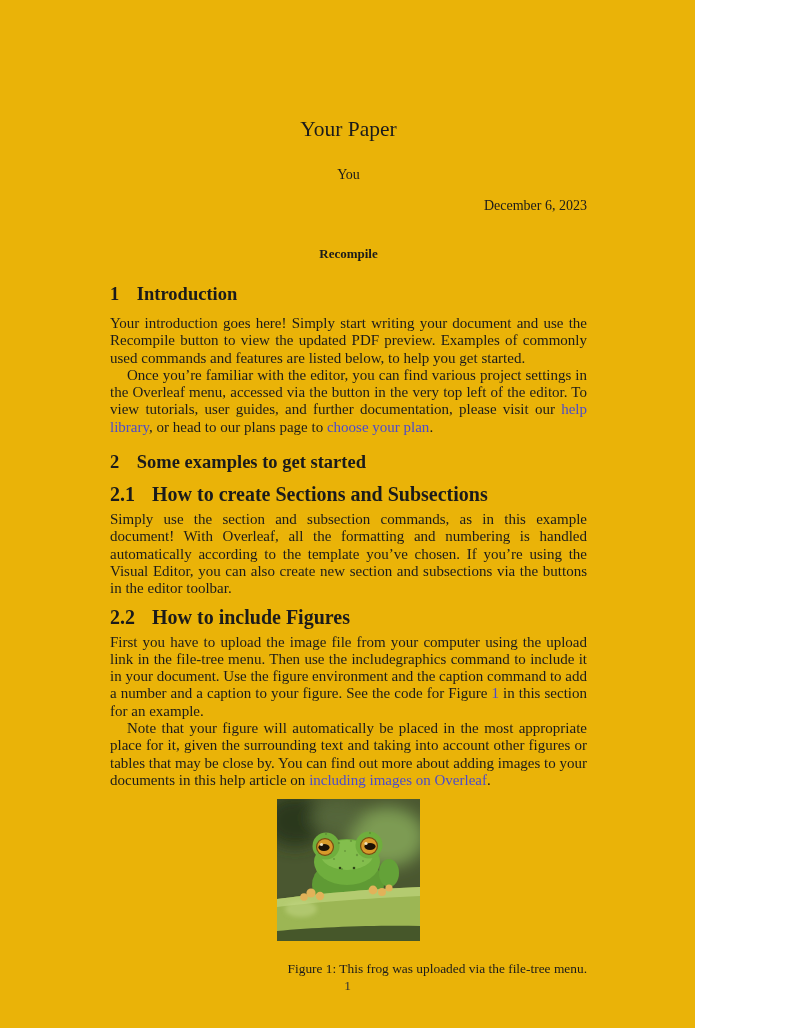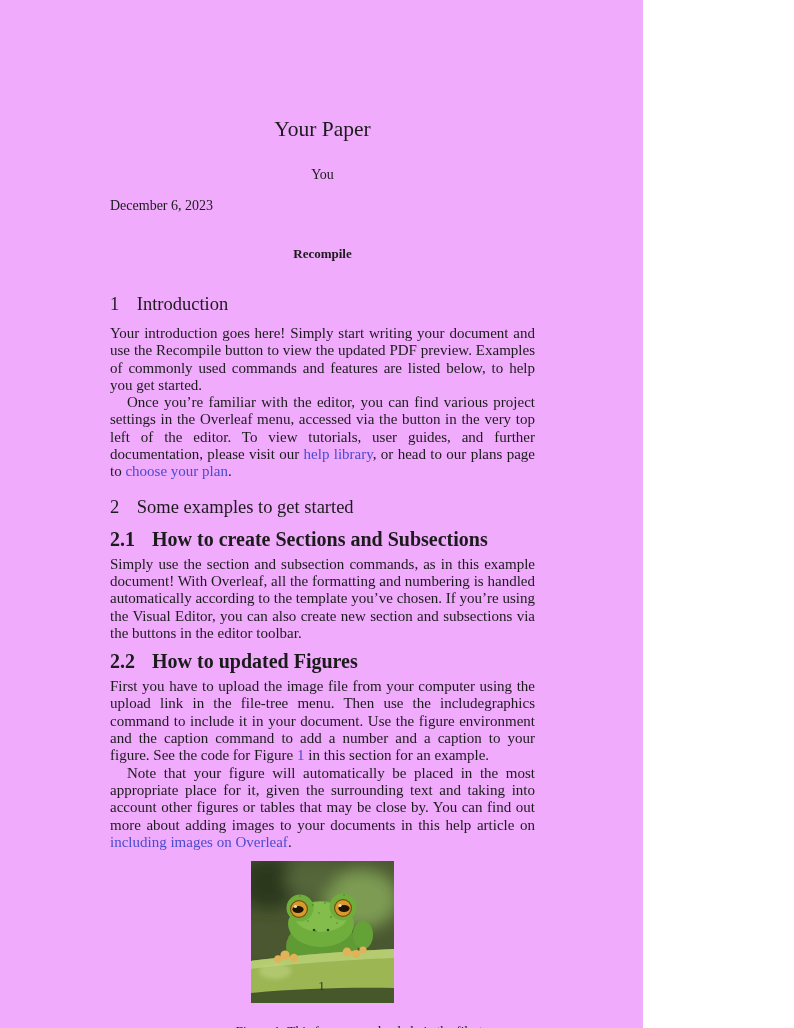--- a/index.html
+++ b/index.html
@@ -1,20 +1,20 @@
 <!DOCTYPE html>
 <html><head>
 <meta charset="utf-8">
 <style>
   html, body { margin: 0; padding: 0; background: #ffffff; }
   .page {
     position: relative;
-    width: 643px;
+    width: 695px;
     height: 1028px;
-    background: #f0abfc;
+    background: #eab308;
     font-family: "Liberation Serif", "DejaVu Serif", serif;
     color: #1b1b1b;
     overflow: hidden;
   }
   .content {
     padding: 116px 108px 0 110px; 
   }
   .title {
     text-align: center;
     font-size: 21.5px;
@@ -22,44 +22,44 @@
     line-height: 26px;
     margin: 0;
   }
   .author {
     text-align: center;
     font-size: 14px;
     line-height: 17px;
     margin-top: 24px;
   }
   .date {
-    text-align: left;
+    text-align: right;
     font-size: 14px;
     line-height: 17px;
     margin-top: 14px;
   }
   .abstract-heading {
     text-align: center;
     font-size: 13px;
     font-weight: bold;
     line-height: 16px;
     margin-top: 32px;
   }
   .abstract-body {
     font-size: 12.6px;
     line-height: 16px;
     margin: 3px 33px 0 33px;
     text-indent: 17px;
     text-align: justify;
   }
   h2.section {
     font-size: 18.5px;
-    font-weight: normal;
+    font-weight: bold;
     line-height: 22px;
-    margin: 31px 0 0 0;
+    margin: 21px 0 0 0;
   }
   h2.section.sec2 { margin-top: 15px; }
   h3.subsection {
     font-size: 20px;
     font-weight: bold;
     line-height: 19px;
     margin: 12px 0 0 0;
   }
   h3.subsection.sub22 { margin-top: 10px; }
   .secnum { margin-right: 0.95em; }
@@ -125,21 +125,21 @@
     <h2 class="section sec2">
       <span class="secnum">2</span><span>Some examples to get started</span>
     </h2>
 
     <h3 class="subsection">
       <span class="subnum">2.1</span><span>How to create Sections and Subsections</span>
     </h3>
     <p class="body first-sub">Simply use the section and subsection commands, as in this example document! With Overleaf, all the formatting and numbering is handled automatically according to the template you’ve chosen. If you’re using the Visual Editor, you can also create new section and subsections via the buttons in the editor toolbar.</p>
 
     <h3 class="subsection sub22">
-      <span class="subnum">2.2</span><span>How to updated Figures</span>
+      <span class="subnum">2.2</span><span>How to include Figures</span>
     </h3>
     <p class="body first-sub"><span>First you have to upload the image file from your computer using the upload link in the file-tree menu. Then use the includegraphics command to include it in your document. Use the figure environment and the caption command to add a number and a caption to your figure. See the code for Figure </span><a class="doclink" style="color: rgb(75, 75, 205);">1</a><span> in this section for an example.</span></p>
     <p class="body indent"><span>Note that your figure will automatically be placed in the most appropriate place for it, given the surrounding text and taking into account other figures or tables that may be close by. You can find out more about adding images to your documents in this help article on </span><a class="doclink" style="color: rgb(75, 75, 205);">including images on Overleaf</a><span>.</span></p>
 
     <div class="figure-block">
       <svg class="frog-img" viewBox="0 0 143 142" aria-hidden="true">
         <defs>
           <filter id="bgblur" x="-30%" y="-30%" width="160%" height="160%">
             <feGaussianBlur stdDeviation="8"></feGaussianBlur>
           </filter>

